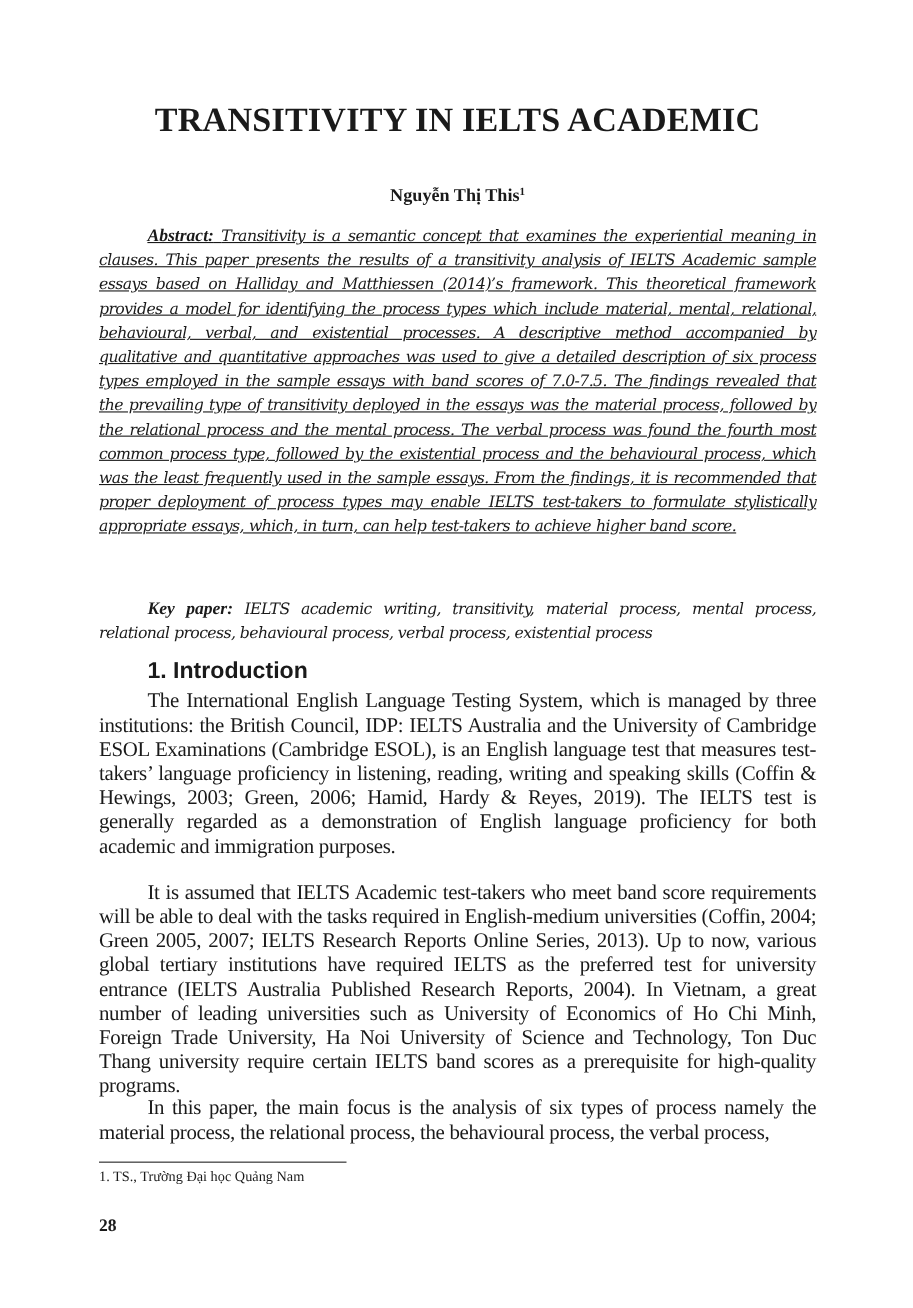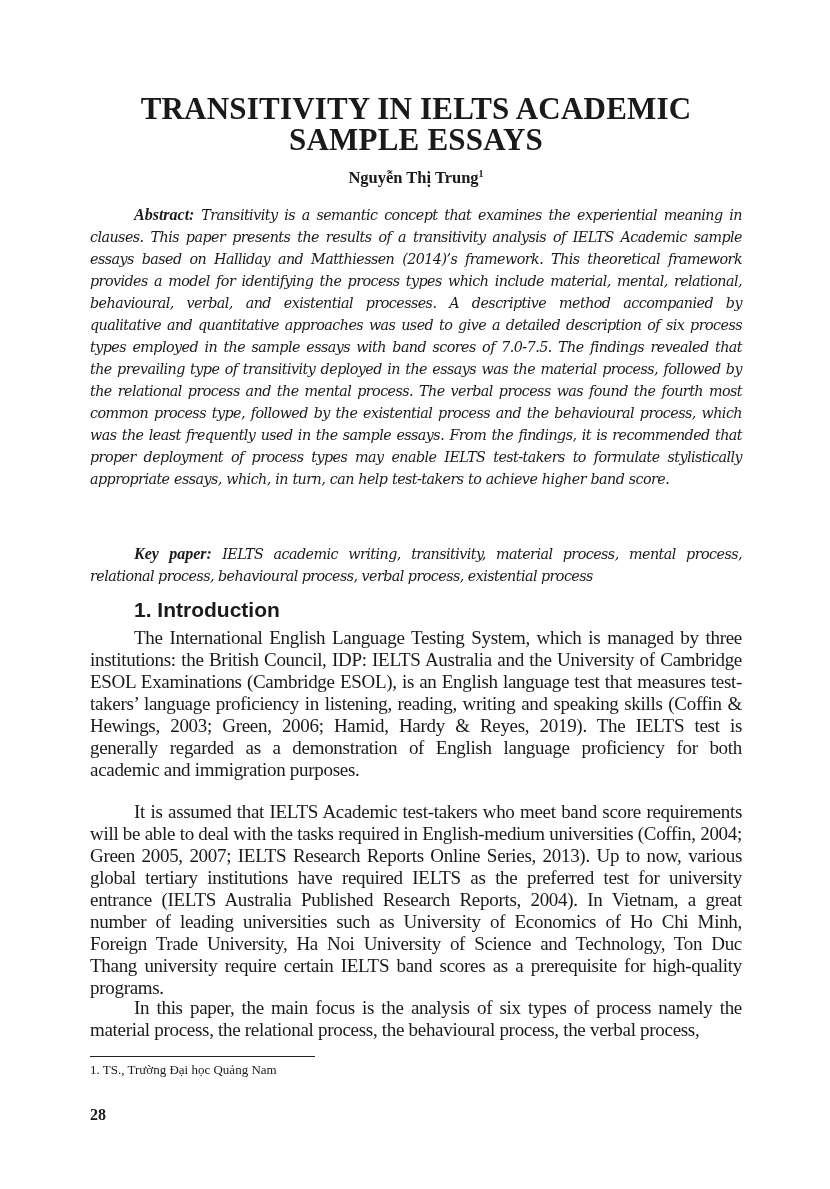--- a/index.html
+++ b/index.html
@@ -13,21 +13,21 @@
   .author {
     position: absolute; left: 0; top: 168px; width: 652px;
     font-family: "Liberation Serif", serif; font-weight: bold; font-size: 16.5px;
     text-align: center; margin: 0;
   }
   .author sup { font-size: 10px; vertical-align: 6px; line-height: 0; }
   .abstract {
     position: absolute; left: 0; top: 204px; width: 652px;
     font-family: "DejaVu Serif", serif; font-style: italic; font-size: 14.3px;
     line-height: 22px; text-align: justify; margin: 0; text-indent: 44px;
-    letter-spacing: -0.55px; word-spacing: 0.5px;
+    letter-spacing: -0.55px; word-spacing: 0.5px; text-decoration: underline;
   }
   .lead { font-weight: bold; font-style: italic; font-family: "Liberation Serif", serif; font-size: 16px; letter-spacing: 0; }
   .keywords {
     position: absolute; left: 0; top: 543px; width: 652px;
     font-family: "DejaVu Serif", serif; font-style: italic; font-size: 14.3px;
     line-height: 22px; text-align: justify; margin: 0; text-indent: 44px;
     letter-spacing: -0.55px;
   }
   .heading {
     position: absolute; left: 44px; top: 598px;
@@ -50,25 +50,24 @@
     position: absolute; left: 0; top: 1106px;
     font-family: "Liberation Serif", serif; font-weight: bold; font-size: 16px; margin: 0;
   }
 </style>
 </head>
 <body>
 
 <div class="page">
   <h1 class="title">
     <span>TRANSITIVITY IN IELTS ACADEMIC</span><br>
-    <span>SAMPLE ESSAYS</span>
   </h1>
 
   <p class="author">
-    <span>Nguyễn Thị Trung</span><sup>1</sup>
+    <span>Nguyễn Thị This</span><sup>1</sup>
   </p>
 
   <p class="abstract">
     <span class="lead">Abstract:</span>
     <span>Transitivity is a semantic concept that examines the experiential meaning in clauses. This paper presents the results of a transitivity analysis of IELTS Academic sample essays based on Halliday and Matthiessen (2014)’s framework. This theoretical framework provides a model for identifying the process types which include material, mental, relational, behavioural, verbal, and existential processes. A descriptive method accompanied by qualitative and quantitative approaches was used to give a detailed description of six process types employed in the sample essays with band scores of 7.0-7.5. The findings revealed that the prevailing type of transitivity deployed in the essays was the material process, followed by the relational process and the mental process. The verbal process was found the fourth most common process type, followed by the existential process and the behavioural process, which was the least frequently used in the sample essays. From the findings, it is recommended that proper deployment of process types may enable IELTS test-takers to formulate stylistically appropriate essays, which, in turn, can help test-takers to achieve higher band score.</span>
   </p>
 
   <p class="keywords">
     <span class="lead">Key paper:</span>
     <span>IELTS academic writing, transitivity, material process, mental process, relational process, behavioural process, verbal process, existential process</span>

